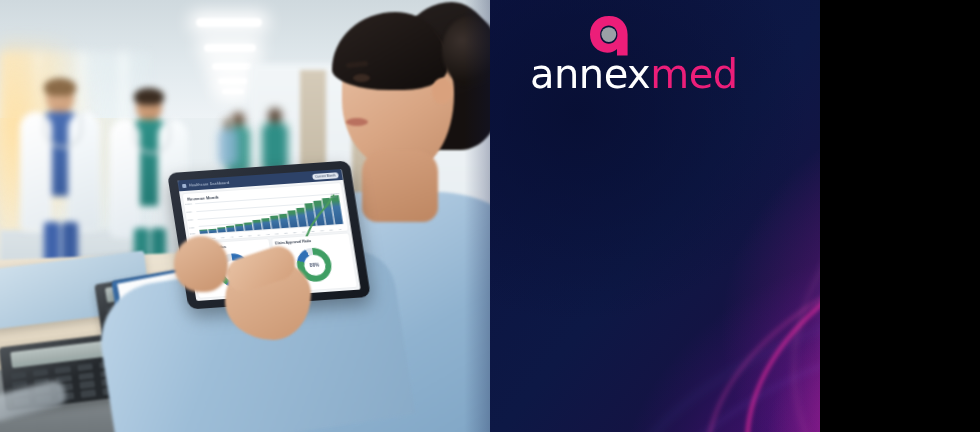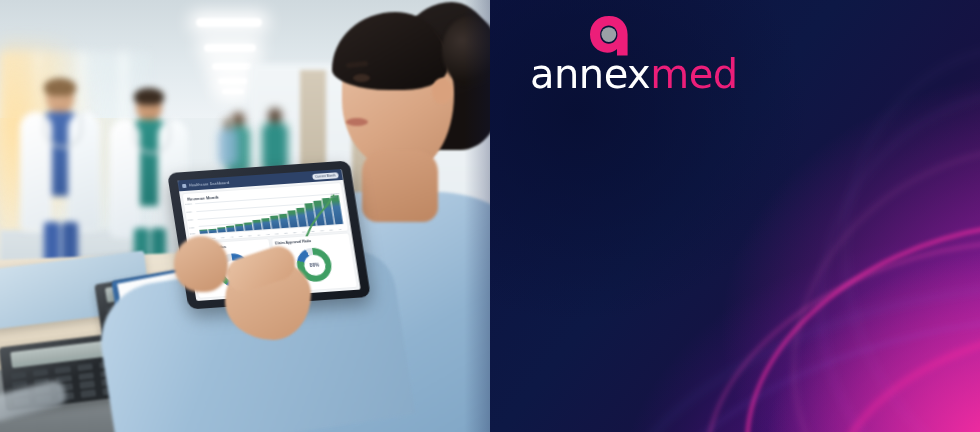--- a/index.html
+++ b/index.html
@@ -2,21 +2,21 @@
 <html><head>
 <meta charset="utf-8">
 <style>
   html, body {
     margin: 0;
     padding: 0;
     background: #000;
   }
   #banner {
     position: relative;
-    width: 980px;
+    width: 820px;
     height: 432px;
     overflow: hidden;
     font-family: "Liberation Sans", sans-serif;
     background: #14532d;
   }
 
   
   .photo {
     position: absolute;
     left: 0; top: 0;

